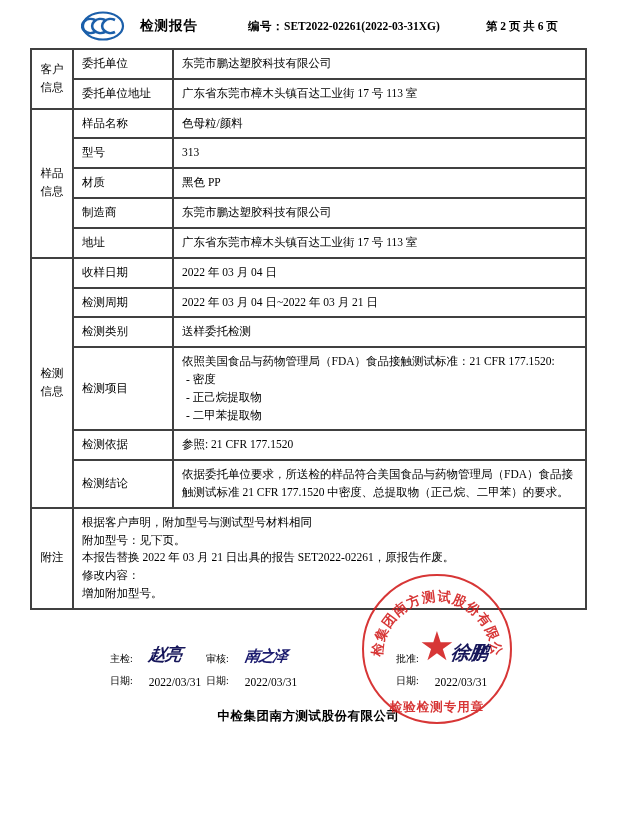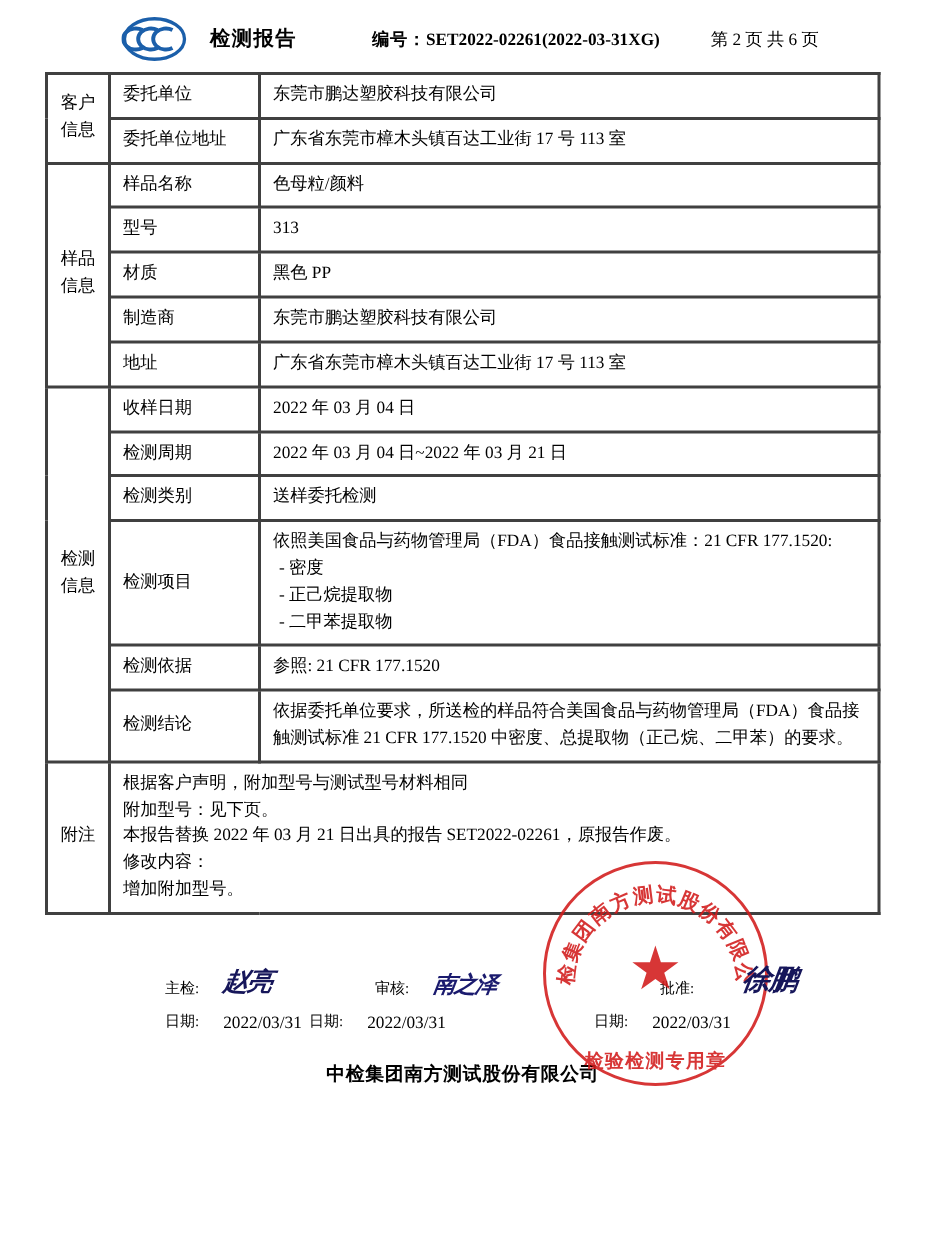--- a/index.html
+++ b/index.html
@@ -51,22 +51,22 @@
   .hdr-no {
     font-size: 11.5px;
     font-weight: bold;
     margin-left: 50px;
     white-space: nowrap;
     font-family: "Liberation Serif", serif;
   }
   .hdr-no .label { letter-spacing: 0.5px; }
   .hdr-page {
     font-size: 11.5px;
-    font-weight: normal;
-    margin-left: 34px;
+    font-weight: bold;
+    margin-left: 46px;
     white-space: nowrap;
   }
 
   
   table.main {
     border-collapse: collapse;
     width: 557px;
     margin: 4px auto 0 auto;
     table-layout: fixed;
   }
@@ -338,21 +338,21 @@
       </svg>
       <div class="star">★</div>
       <div class="bottomtext">检验检测专用章</div>
     </div>
 
     <div class="sig-row">
       <div class="sig-cell" style="width:176px;">
         <span class="sig-label" style="margin-left:80px;">主检:</span>
         <span class="sig-value hand">赵亮</span>
       </div>
-      <div class="sig-cell" style="width:190px;margin-left:44px;">
+      <div class="sig-cell" style="width:190px;">
         <span class="sig-label">审核:</span>
         <span class="sig-value hand blue2">南之泽</span>
       </div>
       <div class="sig-cell" style="flex:1;gap:16px;">
         <span class="sig-label">批准:</span>
         <span class="sig-value hand big">徐鹏</span>
       </div>
     </div>
 
     <div class="dates-row">

